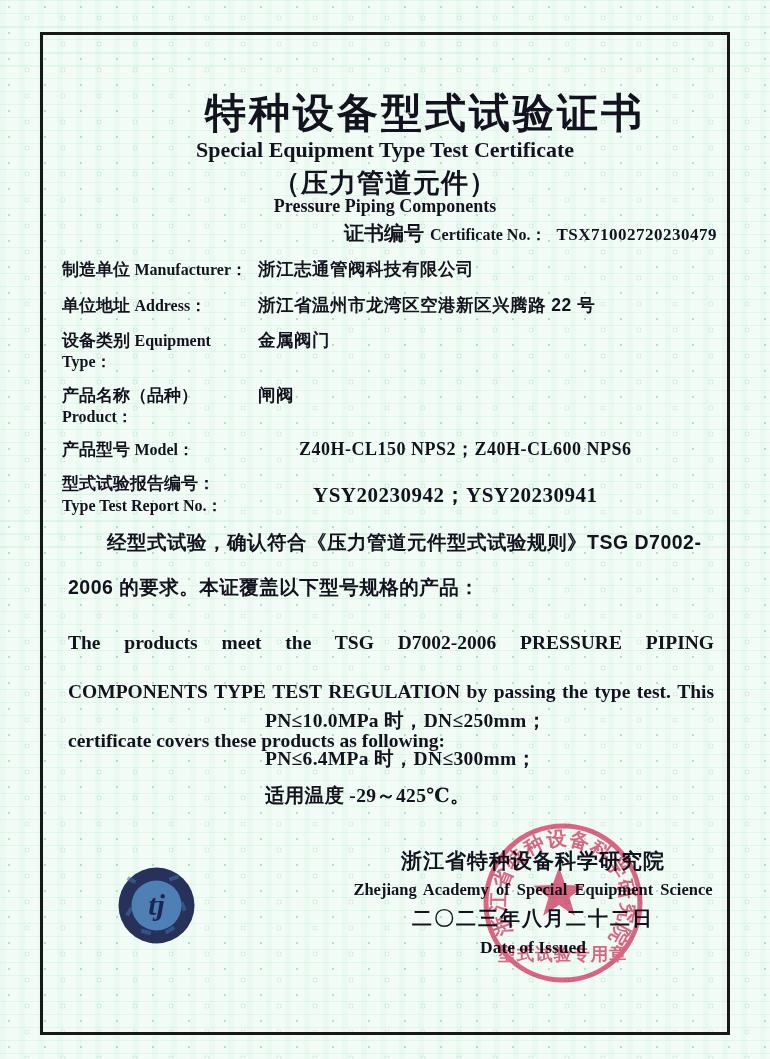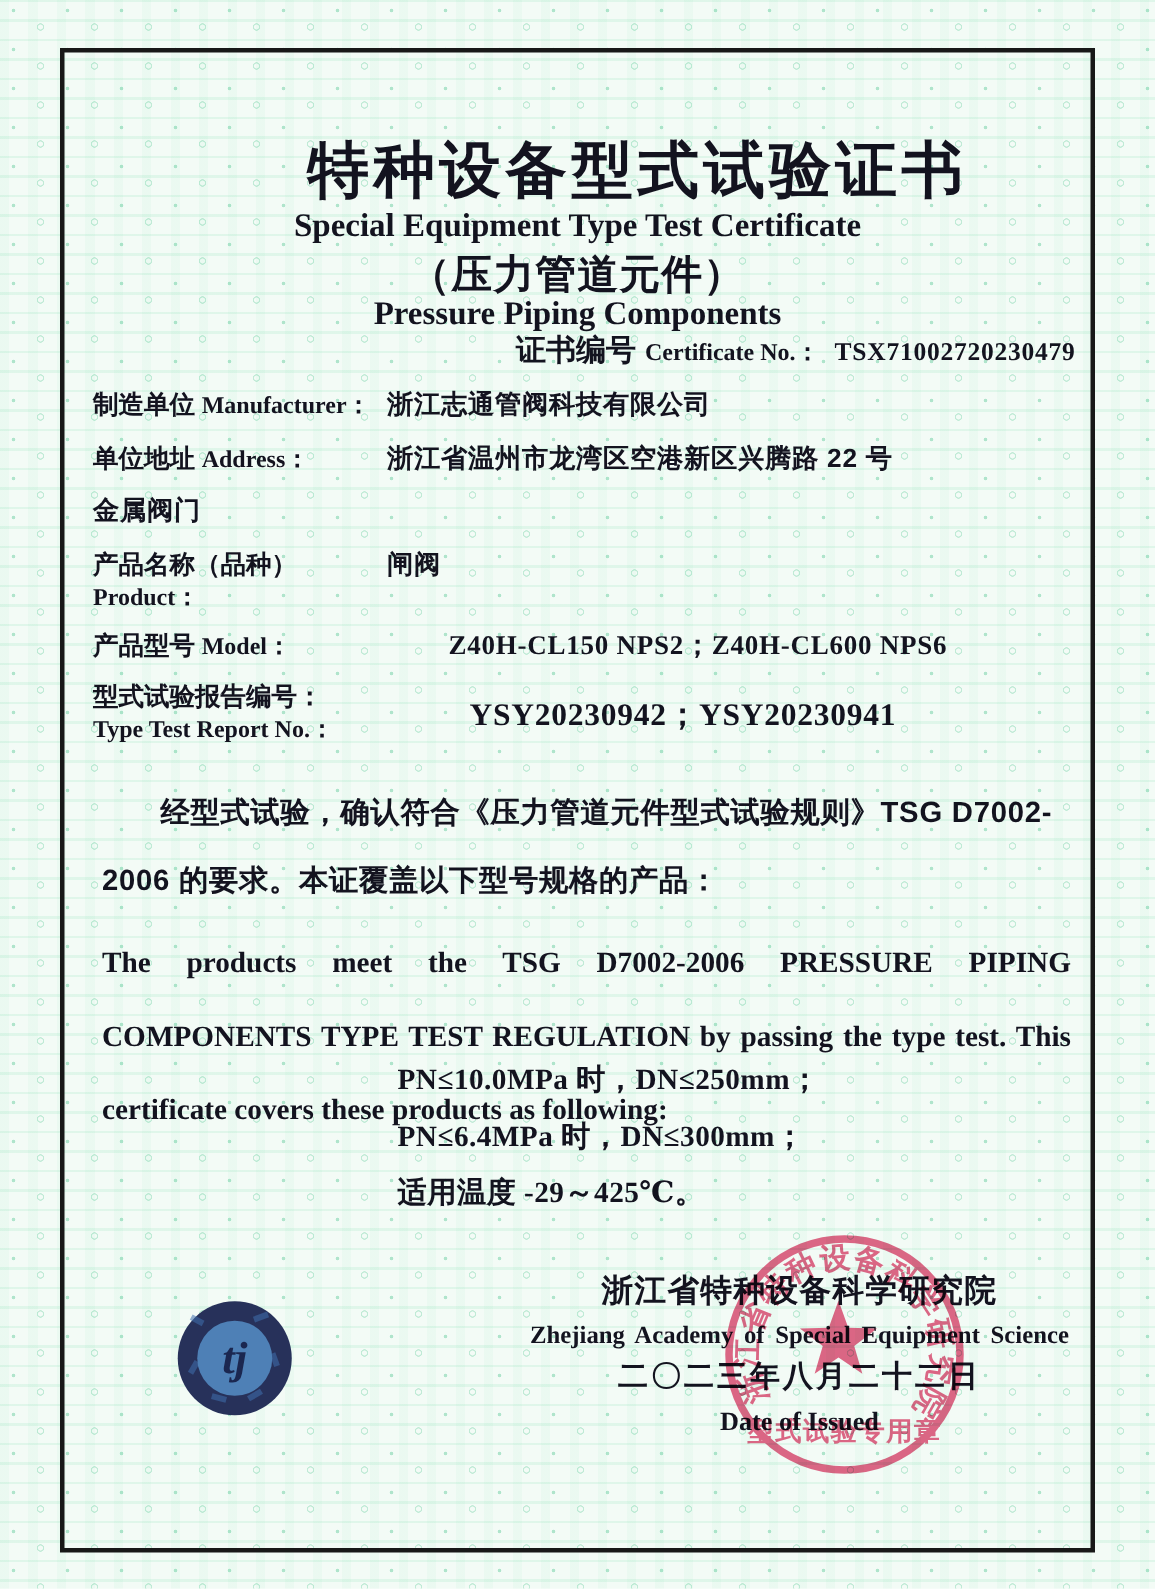--- a/index.html
+++ b/index.html
@@ -19,21 +19,21 @@
     position:absolute;left:40px;top:32px;width:690px;height:1003px;
     border:3px solid #181818;box-sizing:border-box;
   }
   .abs{position:absolute;}
   .center{left:40px;width:690px;text-align:center;}
   .zh{font-family:"Liberation Sans","DejaVu Sans",sans-serif;}
   .en{font-family:"Liberation Serif","DejaVu Serif",serif;}
   .title-zh{top:86px;font-size:41px;font-weight:800;letter-spacing:3px;padding-left:40px;}
   .title-en{top:137px;font-size:22px;font-weight:700;}
   .sub-zh{top:165px;font-size:27px;font-weight:800;letter-spacing:1px;}
-  .sub-en{top:196px;font-size:22px;font-weight:700;}
+  .sub-en{top:196px;font-size:18px;font-weight:700;}
   .certline{top:220px;left:344px;white-space:nowrap;}
   .certline .l-zh{font-size:20px;font-weight:800;}
   .certline .l-en{font-size:16px;font-weight:700;margin-left:6px;text-align:right;}
   .certline .v{font-size:17px;font-weight:700;margin-left:10px;letter-spacing:.5px;}
 
   .fields{left:62px;top:257px;width:640px;}
   .row{display:flex;align-items:baseline;margin-bottom:9.5px;min-height:26px;}
   .row .lab{width:196px;flex:none;}
   .lab .lz{font-size:17px;font-weight:800;}
   .lab .le{font-size:16px;font-weight:700;}
@@ -76,20 +76,21 @@
 <div class="abs fields">
   <div class="row">
     <div class="lab"><span class="lz zh">制造单位</span> <span class="le en">Manufacturer：</span></div>
     <div class="val zh">浙江志通管阀科技有限公司</div>
   </div>
   <div class="row">
     <div class="lab"><span class="lz zh">单位地址</span> <span class="le en">Address：</span></div>
     <div class="val zh">浙江省温州市龙湾区空港新区兴腾路 22 号</div>
   </div>
   <div class="row">
+    <div class="lab"><span class="lz zh">设备类别</span> <span class="le en">Equipment Type：</span></div>
     <div class="val zh">金属阀门</div>
   </div>
   <div class="row">
     <div class="lab"><span class="lz zh">产品名称（品种）</span><span class="le en">Product：</span></div>
     <div class="val zh">闸阀</div>
   </div>
   <div class="row">
     <div class="lab"><span class="lz zh">产品型号</span> <span class="le en">Model：</span></div>
     <div class="val serif">Z40H-CL150 NPS2；Z40H-CL600 NPS6</div>
   </div>

